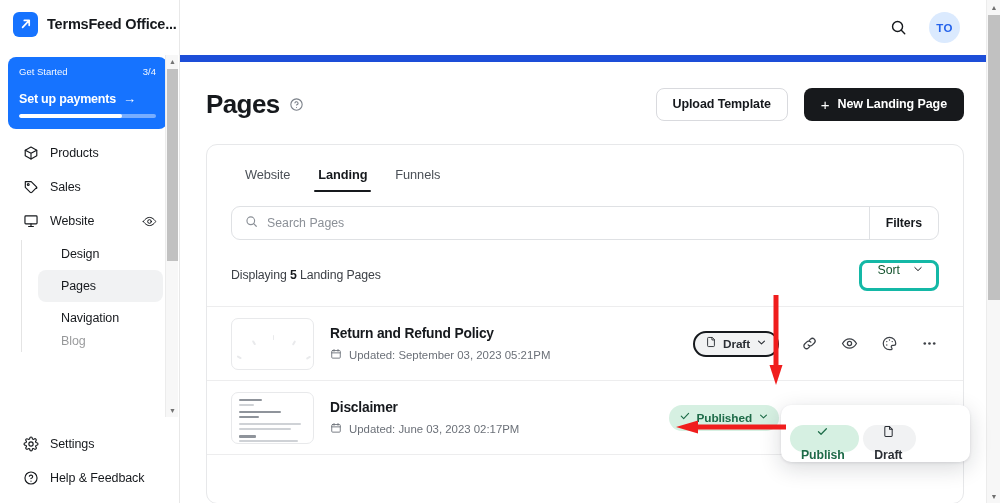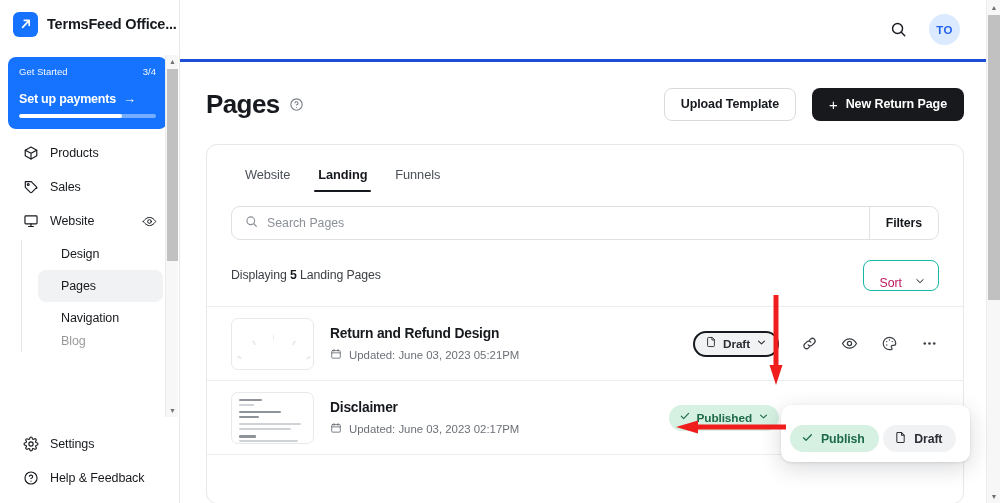--- a/index.html
+++ b/index.html
@@ -87,21 +87,21 @@
   }
   .sb-arrow { width: 13px; height: 13px; display: flex; align-items: center; justify-content: center; color: #737373; font-size: 7px; }
   .sb-arrow.top { position: absolute; top: 0; }
   .sb-arrow.bot { position: absolute; bottom: 0; }
   .sb-thumb { position: absolute; top: 14px; left: 1px; width: 11px; height: 192px; background: #c1c1c1; border-radius: 0; }
 
   
   .main { flex: 1 1 auto; position: relative; background: #fff; }
   .topbar {
     height: 62px; display: flex; align-items: center; justify-content: flex-end;
-    gap: 20px; padding-right: 40px; border-bottom: 3px solid #1d4ed8;
+    gap: 20px; padding-right: 40px; border-bottom: 7px solid #1d4ed8;
     background: #fff;
   }
   .top-search { width: 22px; height: 22px; display: flex; align-items: center; justify-content: center; cursor: pointer; }
   .avatar {
     width: 31px; height: 31px; border-radius: 50%;
     background: #dbeafe; color: #2563eb;
     display: flex; align-items: center; justify-content: center;
     font-size: 11.5px; font-weight: 700; letter-spacing: .3px; cursor: pointer;
   }
 
@@ -147,22 +147,22 @@
   .search-input::placeholder { color: #8b9097; }
   .filters-btn {
     border-left: 1px solid #dfe1e4; padding: 0 16px; display: flex; align-items: center;
     font-size: 12.3px; font-weight: 600; color: #16191d; cursor: pointer; letter-spacing: -.1px;
   }
 
   .meta-row { margin: 19px 24px 0 24px; display: flex; align-items: center; justify-content: space-between; height: 32px; }
   .displaying { font-size: 12.3px; color: #3d4147; letter-spacing: -.1px; }
   .displaying b { font-weight: 700; color: #16191d; }
   .sort-btn {
-    height: 31px; padding: 0 12px 0 15px; border: 1px solid #14b8a6; border-radius: 8px;
-    display: flex; align-items: flex-end; gap: 12px; font-size: 12.3px; color: #be185d;
+    height: 31px; padding: 0 12px 0 15px; border: 3px solid #14b8a6; border-radius: 8px;
+    display: flex; align-items: flex-start; gap: 12px; font-size: 12.3px; color: #14532d;
     font-weight: 500; cursor: pointer; background: #fff;
   }
 
   .list { margin-top: 15px; border-top: 1px solid #ededee; }
   .row {
     display: flex; align-items: center; padding: 14px 24px; gap: 16px;
     border-bottom: 1px solid #ededee; position: relative; height: 74px;
   }
   .thumb {
     width: 83px; height: 52px; border: 1px solid #e8e9eb; border-radius: 7px;
@@ -194,21 +194,21 @@
   
   .dropdown {
     position: absolute; left: 601px; top: 405px; width: 189px;
     background: #fff; border-radius: 10px; padding: 10px 9px;
     box-shadow: 0 6px 22px rgba(16,24,40,.16), 0 1px 3px rgba(16,24,40,.1);
     z-index: 30;
   }
   .dd-item {
     height: 27px; border-radius: 999px; display: inline-flex; align-items: center;
     gap: 7px; padding: 0 14px 0 11px; font-size: 12.3px; font-weight: 700;
-    cursor: pointer; letter-spacing: -.1px;
+    cursor: pointer; letter-spacing: -.1px; flex-direction: column;
   }
   .dd-item.publish { background: #d6f0e2; color: #1d6b48; }
   .dd-item.draft { background: #f1f2f3; color: #2b2f35; margin-top: 10px; }
 
   
   .anno { position: absolute; z-index: 40; pointer-events: none; }
   .arrow-down { left: 769px; top: 295px; width: 14px; height: 92px; }
   .arrow-left { left: 676px; top: 420px; width: 110px; height: 14px; }
 
   
@@ -356,21 +356,21 @@
               <circle cx="9" cy="9" r="6.8"></circle>
               <path d="M7.1 7a1.95 1.95 0 0 1 3.79.65c0 1.3-1.95 1.95-1.95 1.95"></path>
               <path d="M9 12.6h.01"></path>
             </svg>
           </span>
         </div>
         <div class="head-actions">
           <button class="btn-outline">Upload Template</button>
           <button class="btn-dark">
             <span class="plus">+</span>
-            <span>New Return Page</span>
+            <span>New Landing Page</span>
           </button>
         </div>
       </div>
 
       <section class="card">
 
         <div class="tabs">
           <div class="tab">Website</div>
           <div class="tab active">Landing</div>
           <div class="tab">Funnels</div>
@@ -409,29 +409,29 @@
             <div class="thumb">
               <div class="spinner" id="spinner">
                   <i style="transform: rotate(0deg);"></i>
                   <i style="transform: rotate(30deg);"></i>
                   <i style="transform: rotate(60deg);"></i>
                   <i style="transform: rotate(300deg);"></i>
                   <i style="transform: rotate(330deg);"></i>
                 </div>
             </div>
             <div class="row-info">
-              <div class="row-title">Return and Refund Design</div>
+              <div class="row-title">Return and Refund Policy</div>
               <div class="row-sub">
                 <span>
                   <svg width="12" height="12" viewBox="0 0 18 18" fill="none" stroke="#6b7078" stroke-width="1.35" stroke-linecap="round" stroke-linejoin="round">
                     <rect x="2.6" y="3.8" width="12.8" height="11.4" rx="1.3"></rect>
                     <path d="M2.6 7.3h12.8M6 2.3v2.6M12 2.3v2.6"></path>
                   </svg>
                 </span>
-                <span>Updated: June 03, 2023 05:21PM</span>
+                <span>Updated: September 03, 2023 05:21PM</span>
               </div>
             </div>
             <div class="row-actions">
               <div class="status-pill draft">
                 <span>
                   <svg width="12" height="12" viewBox="0 0 18 18" fill="none" stroke="#2b2f35" stroke-width="1.4" stroke-linecap="round" stroke-linejoin="round">
                     <path d="M10.4 2.2H5.1a1.2 1.2 0 0 0-1.2 1.2v11.2a1.2 1.2 0 0 0 1.2 1.2h7.8a1.2 1.2 0 0 0 1.2-1.2V5.9z"></path>
                     <path d="M10.4 2.2v3.7h3.7"></path>
                   </svg>
                 </span>

